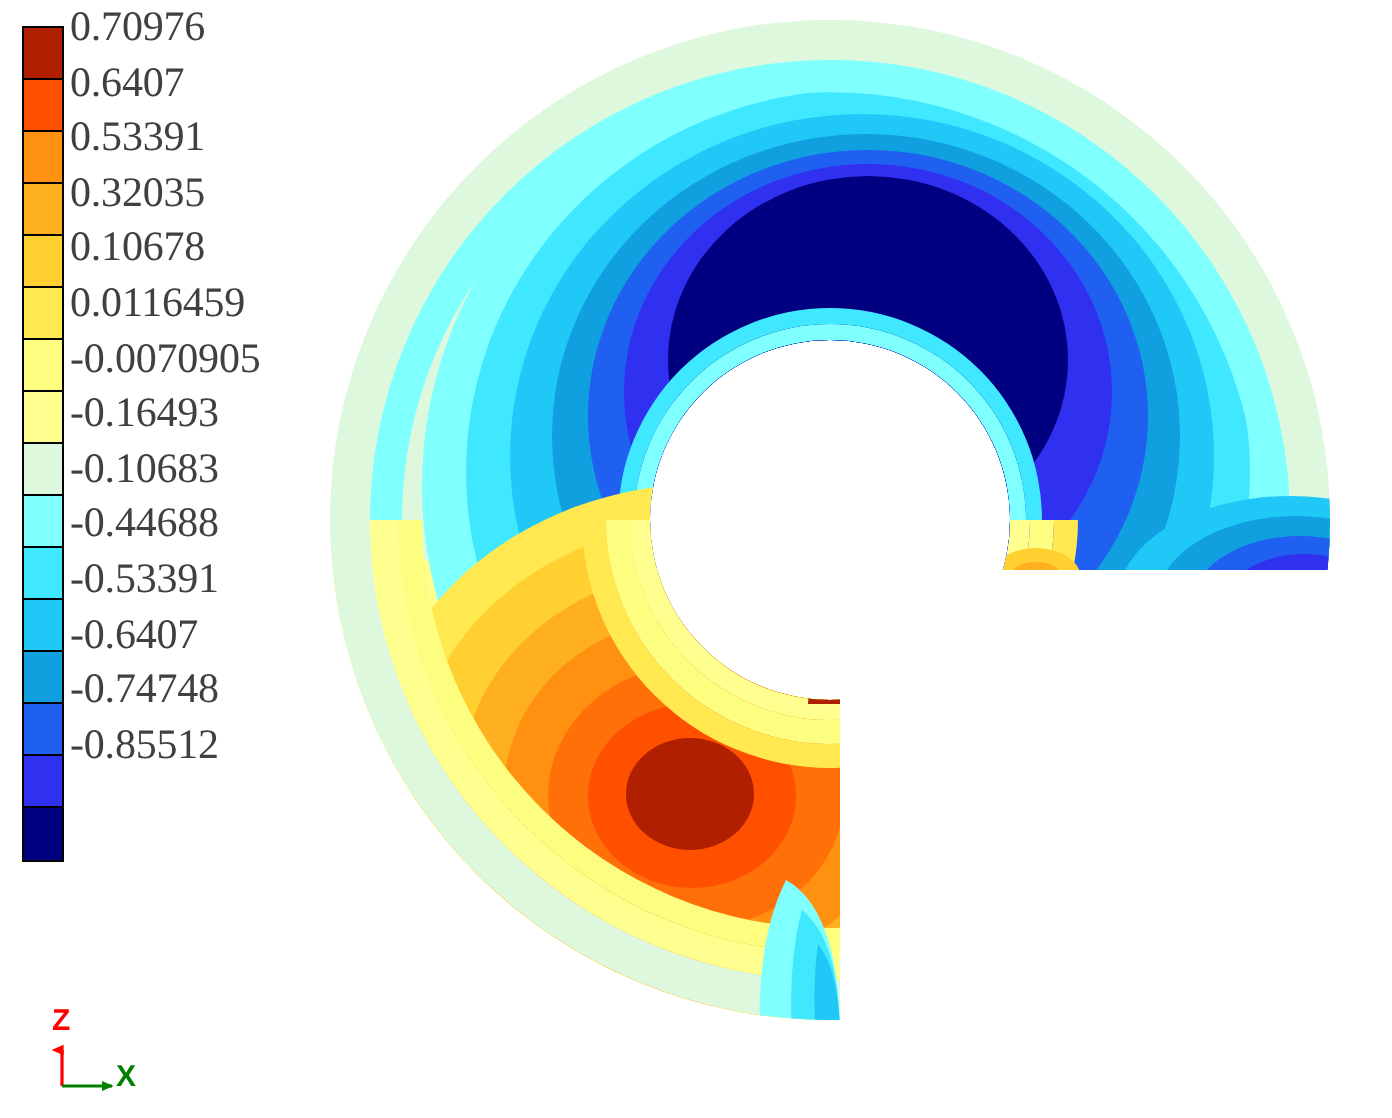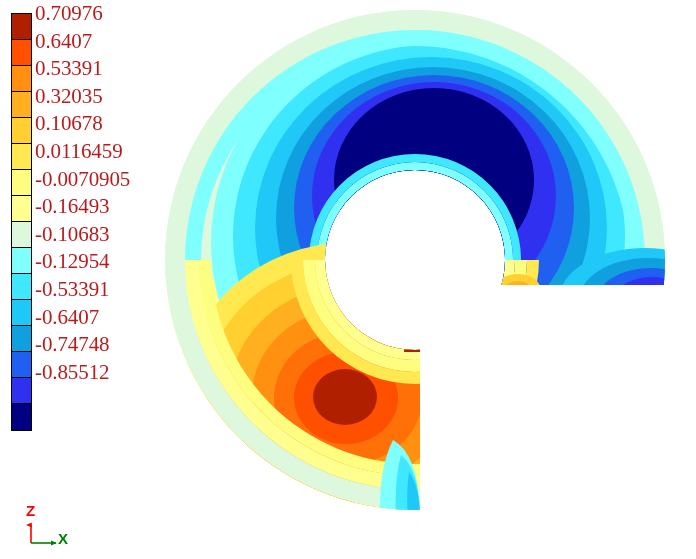--- a/index.html
+++ b/index.html
@@ -40,21 +40,21 @@
   .label-col {
     position: absolute;
     left: 35px;
     top: 0px;
     width: 112px;
   }
   .legend-label {
     height: 27.6px;
     line-height: 27.6px;
     font-size: 21px;
-    color: #b91c1c;
+    color: #404040;
     white-space: nowrap;
     letter-spacing: -0.1px;
   }
 
   
   #axis-triad {
     position: absolute;
     left: 18px;
     top: 503px;
     width: 80px;
@@ -106,21 +106,21 @@
     <div class="label-col" id="label-col">
         <div class="legend-label">0.70976</div>
         <div class="legend-label">0.6407</div>
         <div class="legend-label">0.53391</div>
         <div class="legend-label">0.32035</div>
         <div class="legend-label">0.10678</div>
         <div class="legend-label">0.0116459</div>
         <div class="legend-label">-0.0070905</div>
         <div class="legend-label">-0.16493</div>
         <div class="legend-label">-0.10683</div>
-        <div class="legend-label">-0.12954</div>
+        <div class="legend-label">-0.44688</div>
         <div class="legend-label">-0.53391</div>
         <div class="legend-label">-0.6407</div>
         <div class="legend-label">-0.74748</div>
         <div class="legend-label">-0.85512</div>
       </div>
   </div>
 
   <div id="axis-triad">
     <span class="axis-letter" id="axis-z-letter">Z</span>
     <span class="axis-letter" id="axis-x-letter">X</span>

